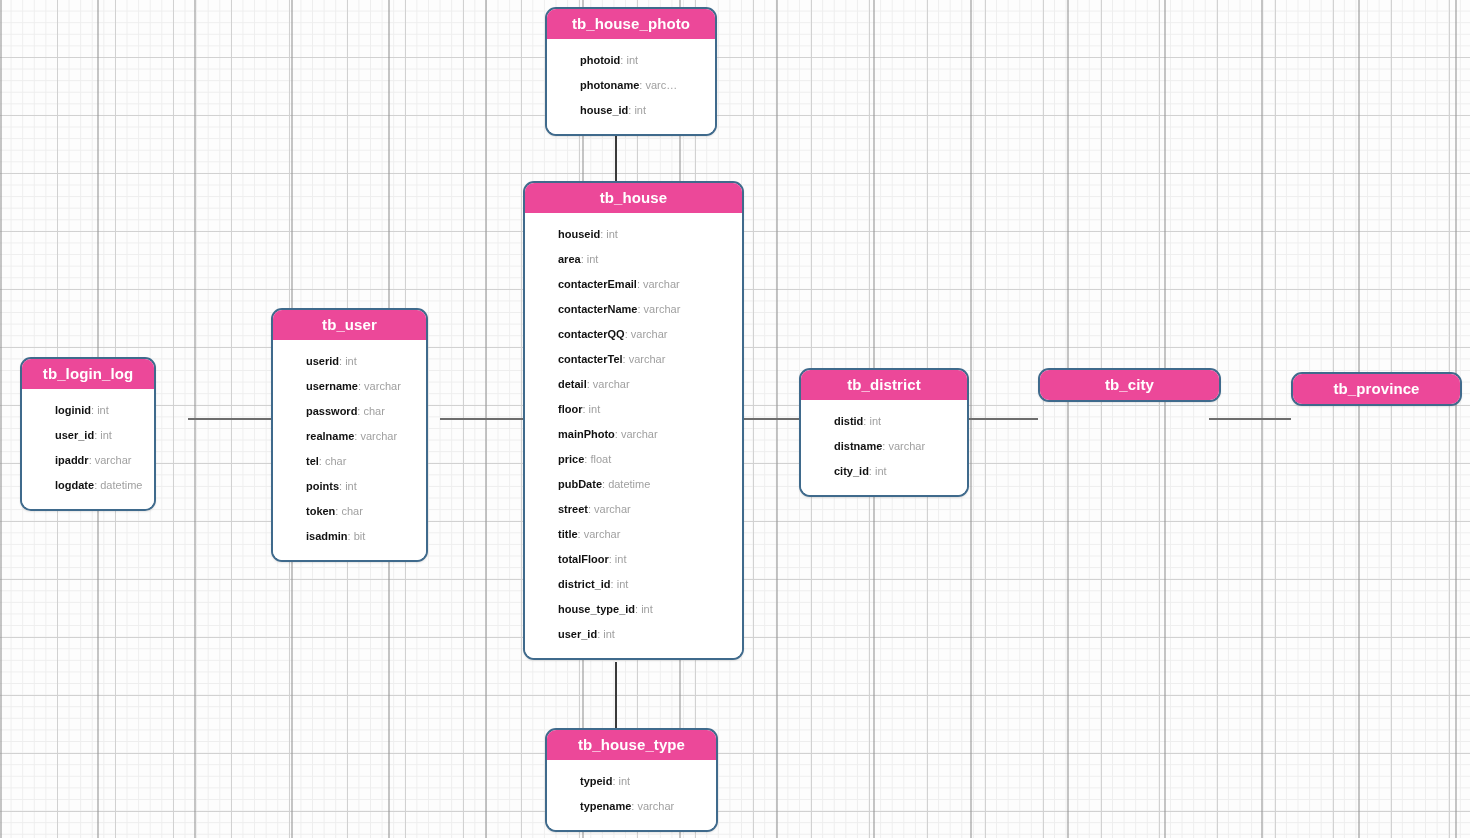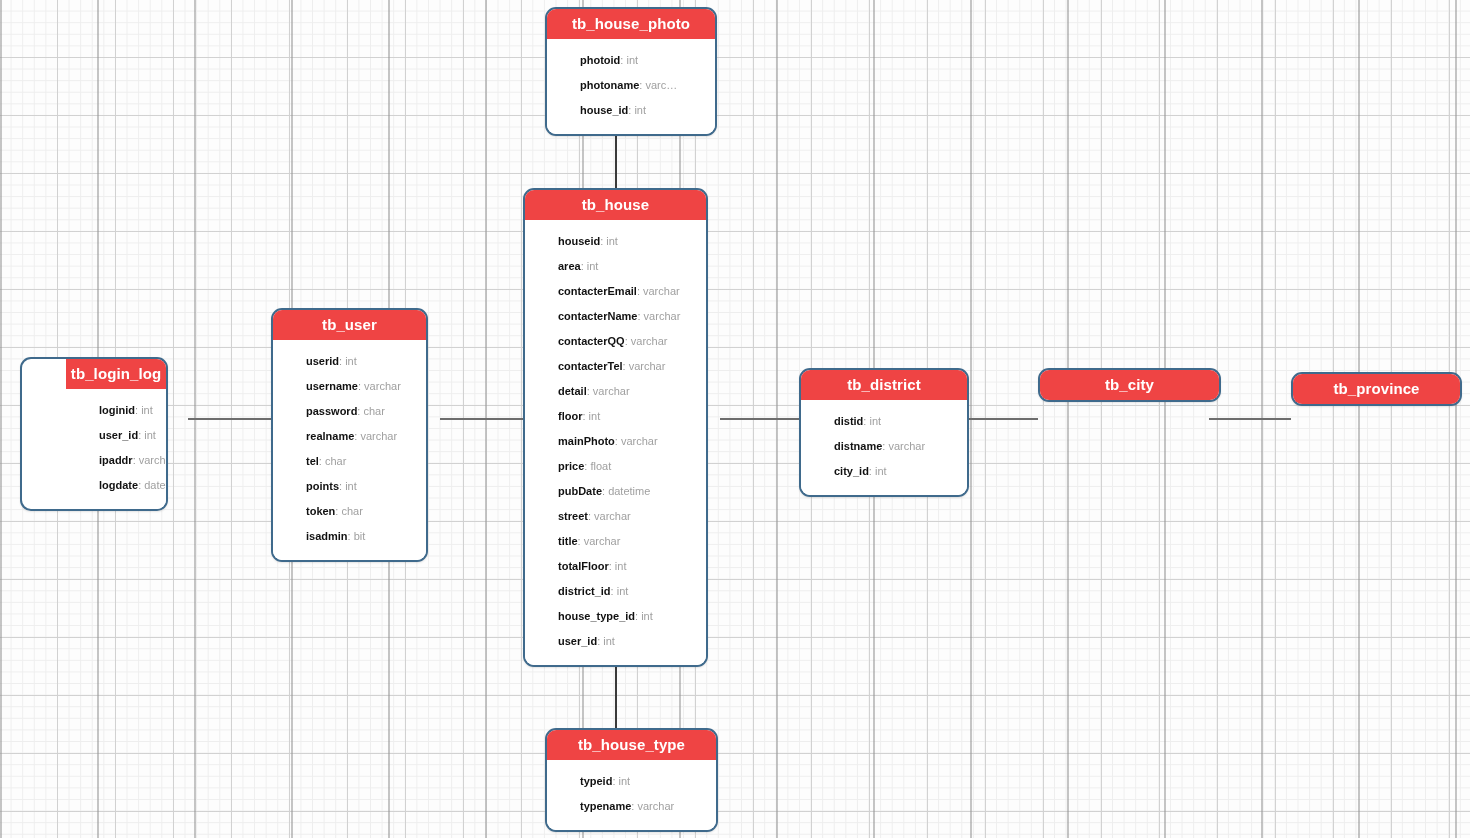--- a/index.html
+++ b/index.html
@@ -56,21 +56,21 @@
   .entity {
     position: absolute;
     box-sizing: border-box;
     background: #ffffff;
     border: 2px solid #3f6a8c;
     border-radius: 11px;
     overflow: hidden;
     box-shadow: 0 1px 2px rgba(0,0,0,0.10);
   }
   .entity-header {
-    background: #ef4444;
+    background: #ec4899;
     color: #ffffff;
     font-size: 15px;
     font-weight: bold;
     text-align: center;
     line-height: 30px;
     height: 30px;
     letter-spacing: 0.1px;
     white-space: nowrap;
     overflow: hidden;
   }
@@ -108,21 +108,21 @@
     <div class="conn h" style="left: 969px; top: 418px; width: 69px;"></div>
     <div class="conn h" style="left: 1209px; top: 418px; width: 82px;"></div>
     <div class="entity" style="left: 545px; top: 7px; width: 172px;">
       <div class="entity-header">tb_house_photo</div>
       <div class="entity-body">
         <div class="field"><span class="fname">photoid</span><span>: </span><span class="ftype">int</span></div>
         <div class="field"><span class="fname">photoname</span><span>: </span><span class="ftype">varc…</span></div>
         <div class="field"><span class="fname">house_id</span><span>: </span><span class="ftype">int</span></div>
       </div>
     </div>
-    <div class="entity" style="left: 523px; top: 188px; width: 185px;">
+    <div class="entity" style="left: 523px; top: 181px; width: 221px;">
       <div class="entity-header">tb_house</div>
       <div class="entity-body">
         <div class="field"><span class="fname">houseid</span><span>: </span><span class="ftype">int</span></div>
         <div class="field"><span class="fname">area</span><span>: </span><span class="ftype">int</span></div>
         <div class="field"><span class="fname">contacterEmail</span><span>: </span><span class="ftype">varchar</span></div>
         <div class="field"><span class="fname">contacterName</span><span>: </span><span class="ftype">varchar</span></div>
         <div class="field"><span class="fname">contacterQQ</span><span>: </span><span class="ftype">varchar</span></div>
         <div class="field"><span class="fname">contacterTel</span><span>: </span><span class="ftype">varchar</span></div>
         <div class="field"><span class="fname">detail</span><span>: </span><span class="ftype">varchar</span></div>
         <div class="field"><span class="fname">floor</span><span>: </span><span class="ftype">int</span></div>
@@ -143,21 +143,21 @@
         <div class="field"><span class="fname">userid</span><span>: </span><span class="ftype">int</span></div>
         <div class="field"><span class="fname">username</span><span>: </span><span class="ftype">varchar</span></div>
         <div class="field"><span class="fname">password</span><span>: </span><span class="ftype">char</span></div>
         <div class="field"><span class="fname">realname</span><span>: </span><span class="ftype">varchar</span></div>
         <div class="field"><span class="fname">tel</span><span>: </span><span class="ftype">char</span></div>
         <div class="field"><span class="fname">points</span><span>: </span><span class="ftype">int</span></div>
         <div class="field"><span class="fname">token</span><span>: </span><span class="ftype">char</span></div>
         <div class="field"><span class="fname">isadmin</span><span>: </span><span class="ftype">bit</span></div>
       </div>
     </div>
-    <div class="entity" style="left: 20px; top: 357px; width: 148px; padding-left: 44px;">
+    <div class="entity" style="left: 20px; top: 357px; width: 136px;">
       <div class="entity-header">tb_login_log</div>
       <div class="entity-body">
         <div class="field"><span class="fname">loginid</span><span>: </span><span class="ftype">int</span></div>
         <div class="field"><span class="fname">user_id</span><span>: </span><span class="ftype">int</span></div>
         <div class="field"><span class="fname">ipaddr</span><span>: </span><span class="ftype">varchar</span></div>
         <div class="field"><span class="fname">logdate</span><span>: </span><span class="ftype">datetime</span></div>
       </div>
     </div>
     <div class="entity" style="left: 799px; top: 368px; width: 170px;">
       <div class="entity-header">tb_district</div>

